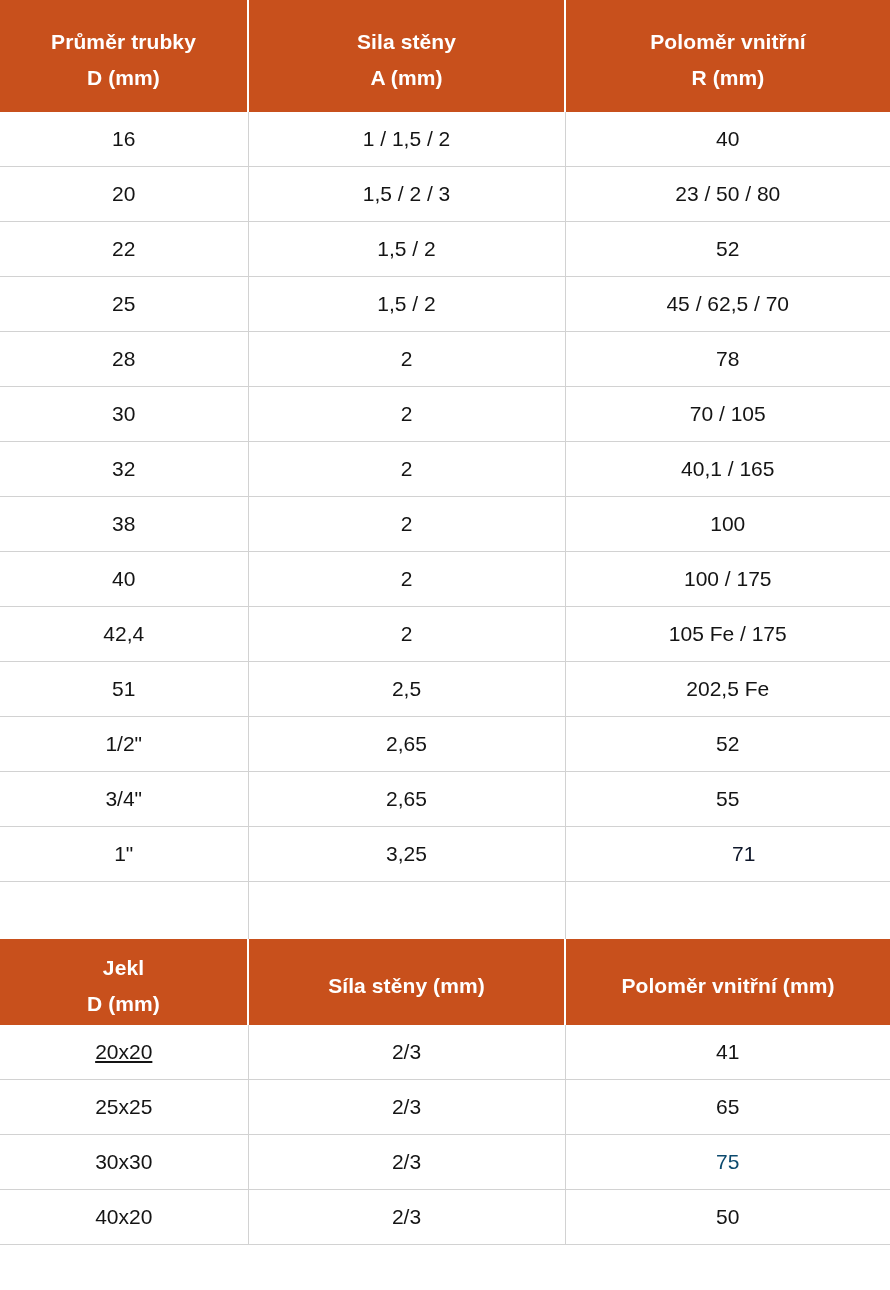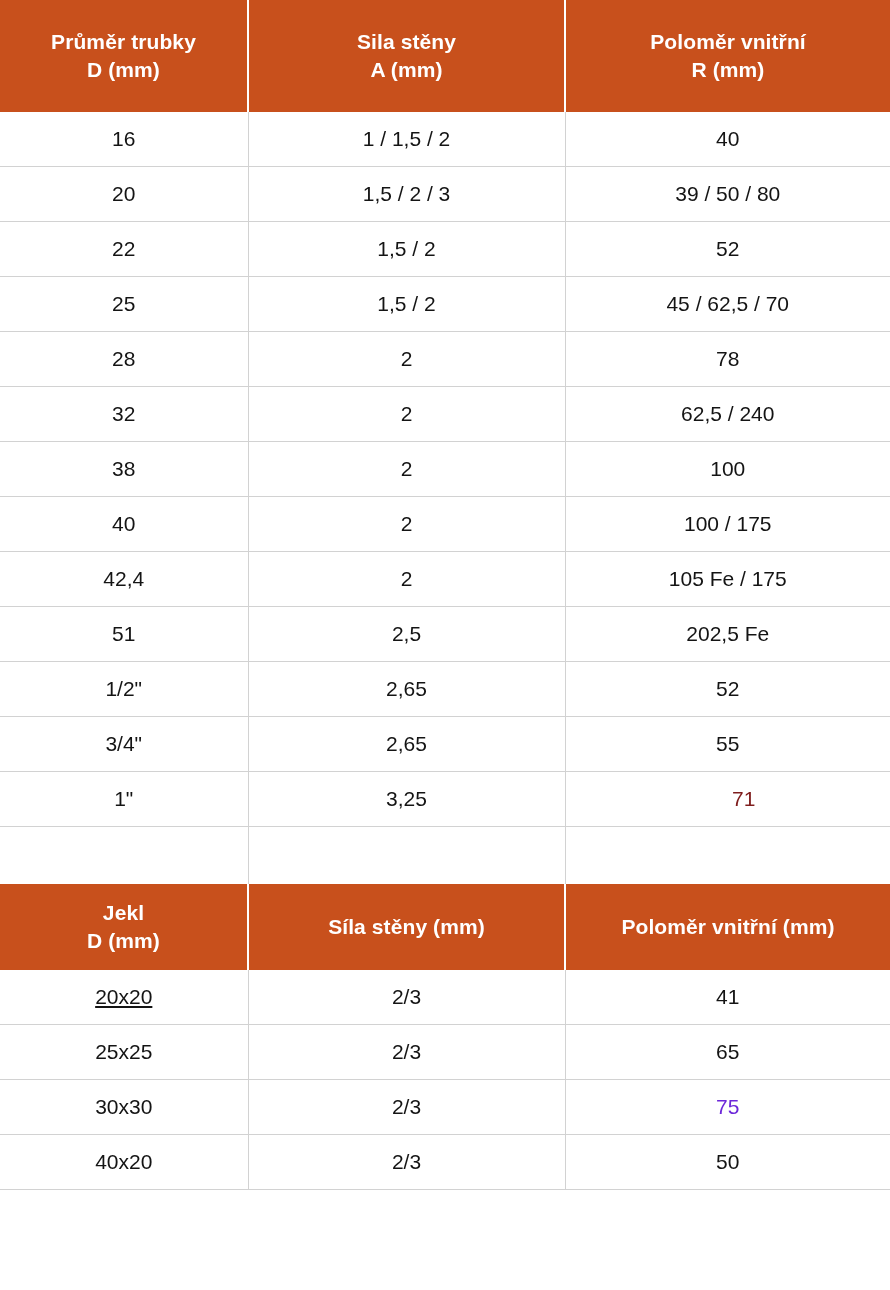--- a/index.html
+++ b/index.html
@@ -63,21 +63,21 @@
     border-right: 1px solid #d2d2d2;
   }
   tbody td:last-child { border-right: none; }
   tbody tr:last-child td { border-bottom: 1px solid #d2d2d2; }
 
   tbody tr.spacer td {
     height: 57px;
     border-bottom: none;
   }
 
-  .hdr-line { display: block; }
+  .hdr-line { display: block; margin-top: 8px; }
 </style>
 </head>
 <body>
 
 <div class="page">
 
   <table class="dim-table">
     <colgroup>
         <col class="c1">
         <col class="c2">
@@ -101,41 +101,46 @@
     </thead>
     <tbody>
       <tr>
         <td style="color: rgb(20, 20, 20);">16</td>
         <td style="color: rgb(20, 20, 20);">1 / 1,5 / 2</td>
         <td style="color: rgb(20, 20, 20);">40</td>
       </tr>
       <tr>
         <td style="color: rgb(20, 20, 20);">20</td>
         <td style="color: rgb(20, 20, 20);">1,5 / 2 / 3</td>
-        <td style="color: rgb(20, 20, 20);">39 / 50 / 80</td>
+        <td style="color: rgb(20, 20, 20);">23 / 50 / 80</td>
       </tr>
       <tr>
         <td style="color: rgb(20, 20, 20);">22</td>
         <td style="color: rgb(20, 20, 20);">1,5 / 2</td>
         <td style="color: rgb(20, 20, 20);">52</td>
       </tr>
       <tr>
         <td style="color: rgb(20, 20, 20);">25</td>
         <td style="color: rgb(20, 20, 20);">1,5 / 2</td>
         <td style="color: rgb(20, 20, 20);">45 / 62,5 / 70</td>
       </tr>
       <tr>
         <td style="color: rgb(20, 20, 20);">28</td>
         <td style="color: rgb(20, 20, 20);">2</td>
         <td style="color: rgb(20, 20, 20);">78</td>
       </tr>
       <tr>
+        <td style="color: rgb(20, 20, 20);">30</td>
+        <td style="color: rgb(20, 20, 20);">2</td>
+        <td style="color: rgb(20, 20, 20);">70 / 105</td>
+      </tr>
+      <tr>
         <td style="color: rgb(20, 20, 20);">32</td>
         <td style="color: rgb(20, 20, 20);">2</td>
-        <td style="color: rgb(20, 20, 20);">62,5 / 240</td>
+        <td style="color: rgb(20, 20, 20);">40,1 / 165</td>
       </tr>
       <tr>
         <td style="color: rgb(20, 20, 20);">38</td>
         <td style="color: rgb(20, 20, 20);">2</td>
         <td style="color: rgb(20, 20, 20);">100</td>
       </tr>
       <tr>
         <td style="color: rgb(20, 20, 20);">40</td>
         <td style="color: rgb(20, 20, 20);">2</td>
         <td style="color: rgb(20, 20, 20);">100 / 175</td>
@@ -156,21 +161,21 @@
         <td style="color: rgb(20, 20, 20);">52</td>
       </tr>
       <tr>
         <td style="color: rgb(20, 20, 20);">3/4"</td>
         <td style="color: rgb(20, 20, 20);">2,65</td>
         <td style="color: rgb(20, 20, 20);">55</td>
       </tr>
       <tr>
         <td style="color: rgb(20, 20, 20);">1"</td>
         <td style="color: rgb(20, 20, 20);">3,25</td>
-        <td style="color: #7f1d1d; padding-left: 32px;">71</td>
+        <td style="color: #0f172a; padding-left: 32px;">71</td>
       </tr>
       <tr class="spacer">
         <td style="color: rgb(20, 20, 20);"></td>
         <td style="color: rgb(20, 20, 20);"></td>
         <td style="color: rgb(20, 20, 20);"></td>
       </tr>
     </tbody>
   </table>
 
   <table class="dim-table">
@@ -200,21 +205,21 @@
         <td style="color: rgb(20, 20, 20);">41</td>
       </tr>
       <tr>
         <td style="color: rgb(20, 20, 20);">25x25</td>
         <td style="color: rgb(20, 20, 20);">2/3</td>
         <td style="color: rgb(20, 20, 20); margin-top: 44px;">65</td>
       </tr>
       <tr>
         <td style="color: rgb(20, 20, 20);">30x30</td>
         <td style="color: rgb(20, 20, 20);">2/3</td>
-        <td style="color: #6d28d9; text-align: center;">75</td>
+        <td style="color: #0c4a6e; text-align: center;">75</td>
       </tr>
       <tr>
         <td style="color: rgb(20, 20, 20);">40x20</td>
         <td style="color: rgb(20, 20, 20);">2/3</td>
         <td style="color: rgb(20, 20, 20);">50</td>
       </tr>
     </tbody>
   </table>
 
 </div>

